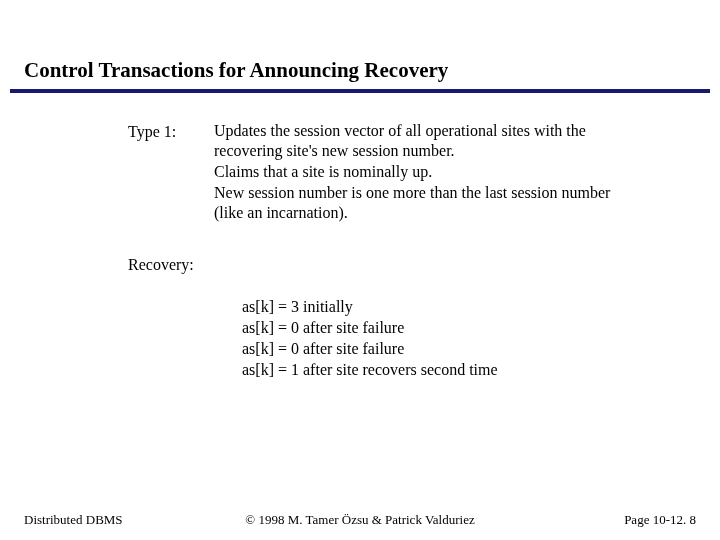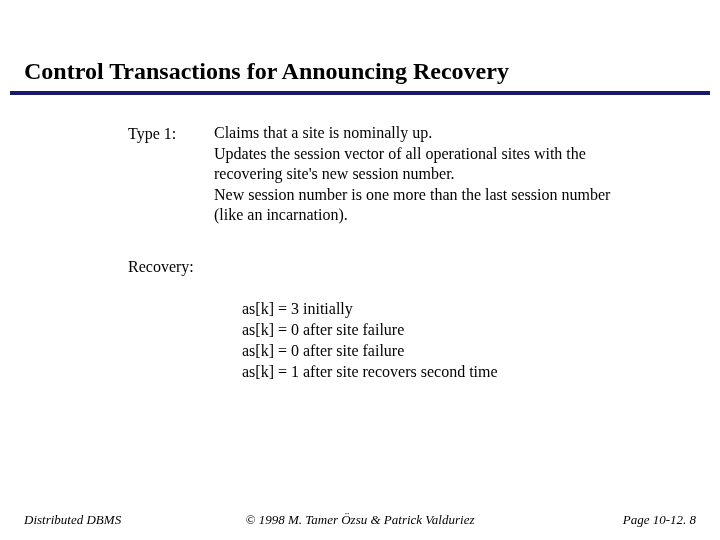--- a/index.html
+++ b/index.html
@@ -11,21 +11,21 @@
       color: #000;
       position: relative;
       overflow: hidden;
     }
     .slide {
       width: 100%;
       height: 100%;
       padding: 0;
     }
     .title {
-      font-size: 24px;
+      font-size: 21px;
       font-weight: bold;
       padding: 58px 0 6px 24px;
     }
     .underline {
       height: 4px;
       background: #191970;
       margin: 0 10px 0 10px;
     }
     .content {
       padding: 28px 24px 0 24px;
@@ -65,21 +65,20 @@
     .footer {
       position: absolute;
       bottom: 12px;
       left: 0;
       width: 100%;
       display: flex;
       justify-content: space-between;
       align-items: baseline;
       padding: 0 24px;
       font-size: 13px;
-      font-style: italic;
     }
     .footer-left { text-align: left; }
     .footer-center {
       position: absolute;
       left: 50%;
       transform: translateX(-50%);
     }
     .footer-right { text-align: right; }
   </style>
 </head>
@@ -87,22 +86,22 @@
 
 <div class="slide">
   <div class="title">Control Transactions for Announcing Recovery</div>
   <div class="underline"></div>
 
   <div class="content">
 
     <div class="row">
       <div class="label-col">Type 1:</div>
       <div class="body-col">
+        <div class="para">Updates the session vector of all operational sites with the recovering site's new session number.</div>
         <div class="para">Claims that a site is nominally up.</div>
-        <div class="para">Updates the session vector of all operational sites with the recovering site's new session number.</div>
         <div class="para">New session number is one more than the last session number (like an incarnation).</div>
       </div>
     </div>
 
     <div class="example-block">
       <div class="row">
         <div class="label-col">Recovery:</div>
         <div class="body-col"></div>
       </div>
       <div class="example-lines">

